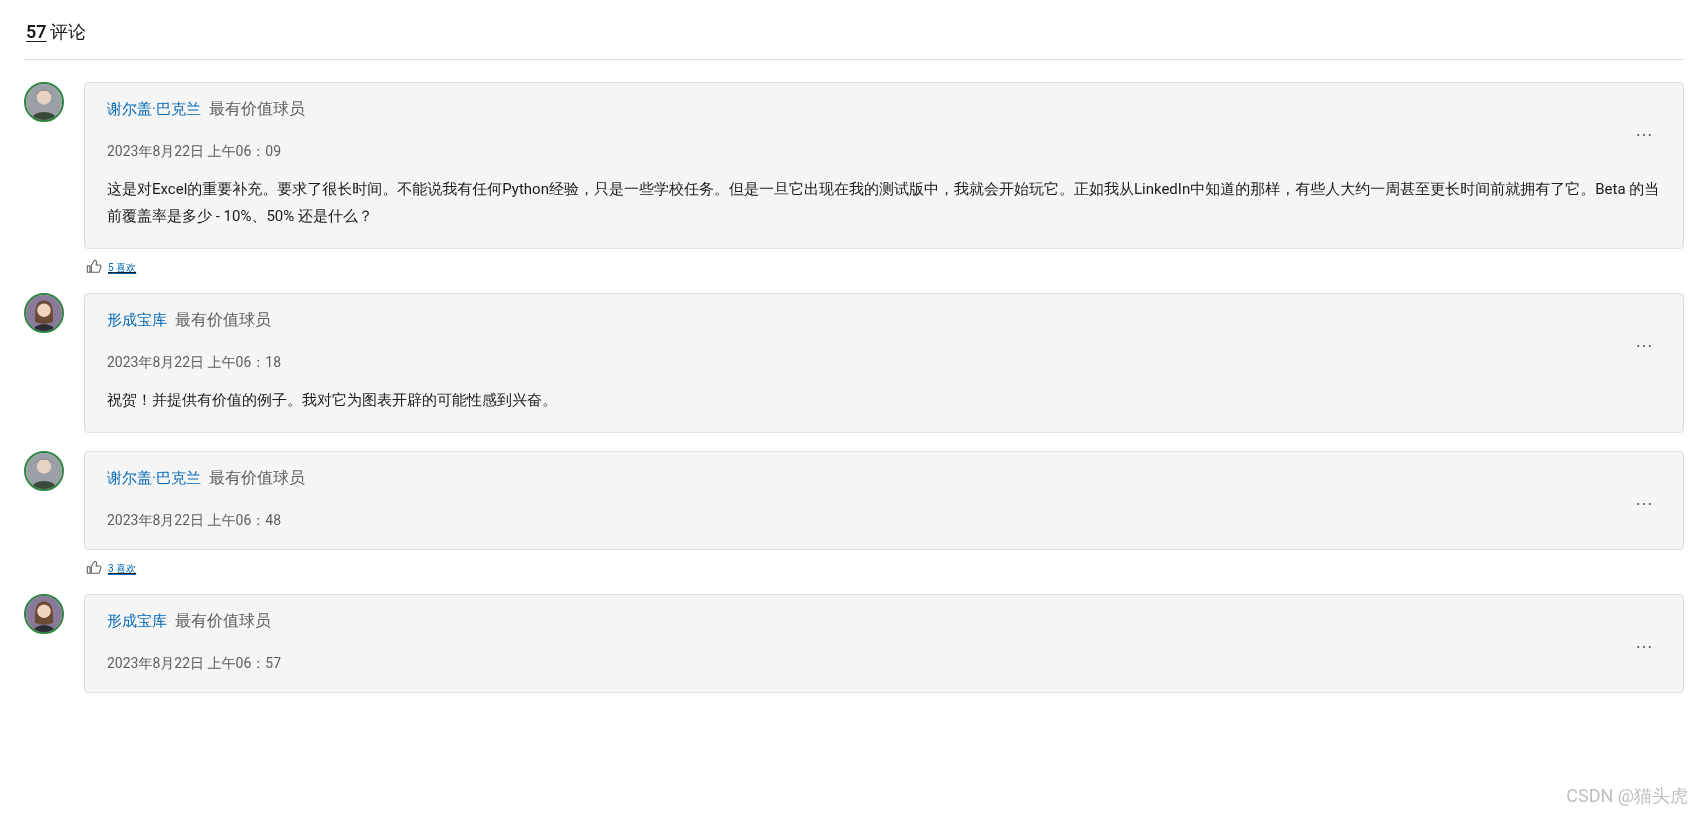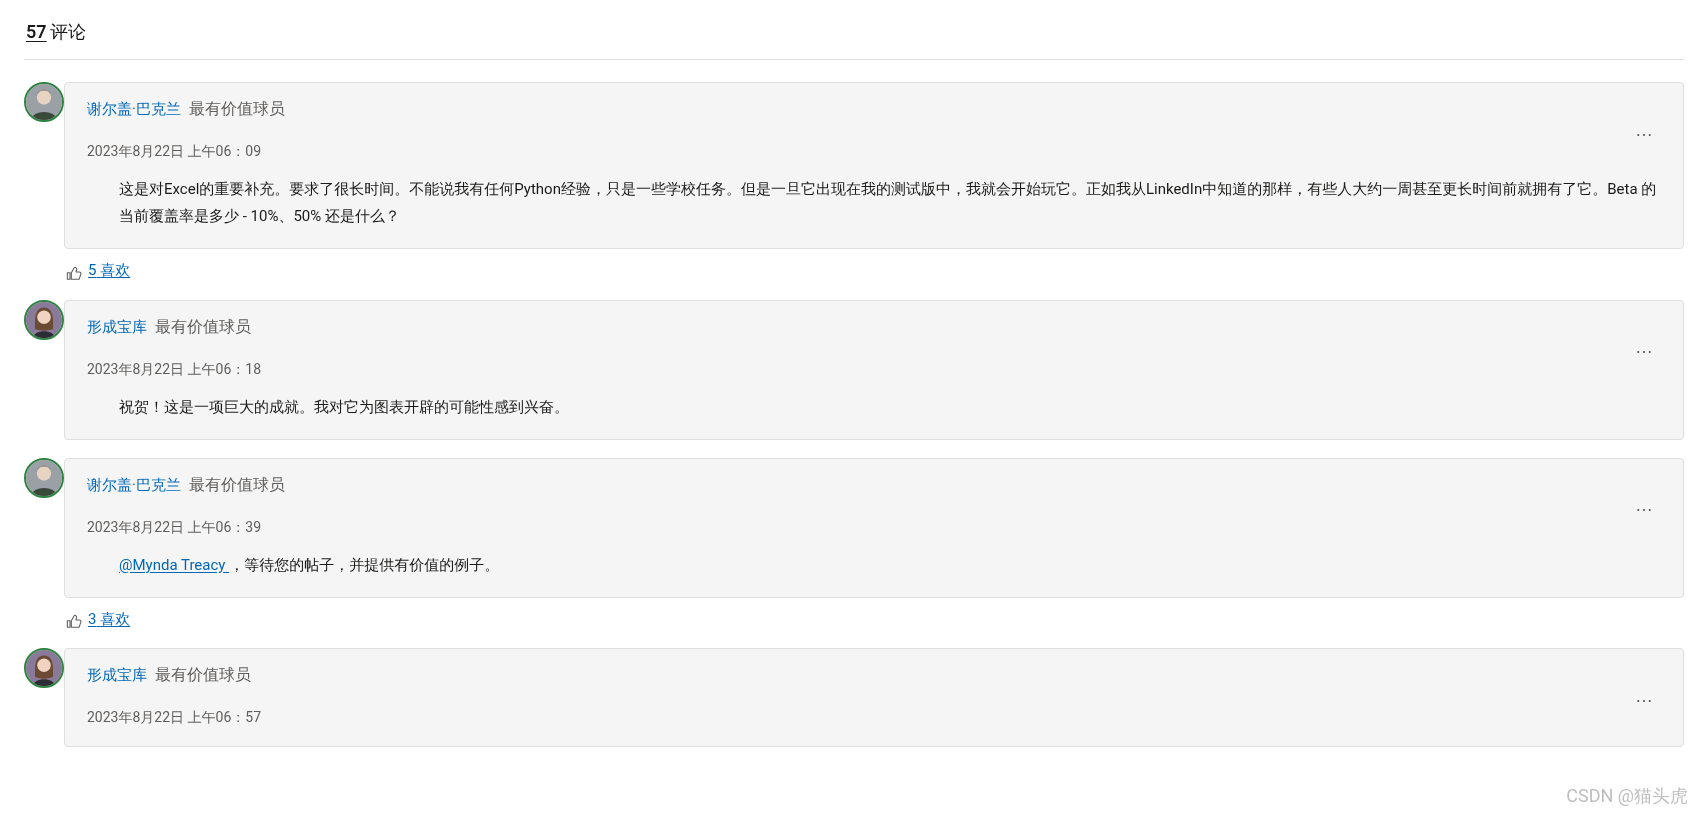--- a/index.html
+++ b/index.html
@@ -44,21 +44,21 @@
   }
 
   .thread {
     display: flex;
     flex-direction: column;
     gap: 18px;
   }
   .comment-row {
     display: flex;
     align-items: flex-start;
-    gap: 0;
+    gap: 20px;
   }
   .avatar {
     width: 40px;
     height: 40px;
     border-radius: 50%;
     border: 2px solid var(--avatar-ring);
     flex: 0 0 auto;
     background: #d8d8d8;
     display: flex;
     align-items: flex-end;
@@ -113,35 +113,35 @@
     cursor: pointer;
     line-height: 1;
   }
 
   .body {
     margin-top: 14px;
     font-size: 15px;
     color: var(--text);
     line-height: 1.8;
     word-break: break-word;
-    margin-left: 32px;
   }
   .body .mention,
   .body .ext-link {
     color: var(--link);
     text-decoration: underline;
     text-underline-offset: 2px;
   }
 
   .like-bar {
     display: flex;
     align-items: flex-end;
     gap: 6px;
     margin: 10px 0 0 2px;
-    font-size: 15px;
+    font-size: 10px;
+    text-decoration: underline;
   }
   .like-bar .thumb {
     width: 16px;
     height: 16px;
     color: var(--muted);
     display: inline-block;
   }
   .like-bar .like-link {
     color: var(--link);
     text-decoration: underline;
@@ -208,43 +208,42 @@
             <div class="card-head">
               <div>
                 <div class="who">
                   <a class="author" href="#">形成宝库</a>
                   <span class="badge">最有价值球员</span>
                 </div>
                 <div class="date">2023年8月22日 上午06：18</div>
               </div>
               <button class="more-btn" type="button" aria-label="more">…</button>
             </div>
-            <div class="body"><span>祝贺！这是一项巨大的成就。我对它为图表开辟的可能性感到兴奋。</span></div>
+            <div class="body"><span>祝贺！并提供有价值的例子。我对它为图表开辟的可能性感到兴奋。</span></div>
           </div>
         </div>
       </div>
       <div class="comment-row">
         <div class="avatar">
           <svg viewBox="0 0 40 40">
             <use href="#avatar-male"></use>
           </svg>
         </div>
         <div class="card-col">
           <div class="card">
             <div class="card-head">
               <div>
                 <div class="who">
                   <a class="author" href="#">谢尔盖·巴克兰</a>
                   <span class="badge">最有价值球员</span>
                 </div>
-                <div class="date">2023年8月22日 上午06：39</div>
-              </div>
-              <button class="more-btn" type="button" aria-label="more">…</button>
-            </div>
-            <div class="body"><a href="#" class="mention">@Mynda Treacy </a><span>，等待您的帖子，并提供有价值的例子。</span></div>
+                <div class="date">2023年8月22日 上午06：48</div>
+              </div>
+              <button class="more-btn" type="button" aria-label="more">…</button>
+            </div>
           </div>
           <div class="like-bar">
             <span class="thumb"><svg viewBox="0 0 24 24">
                 <use href="#thumb-up"></use>
               </svg></span>
             <a class="like-link" href="#"><span>3</span> <span>喜欢</span></a>
           </div>
         </div>
       </div>
       <div class="comment-row">

